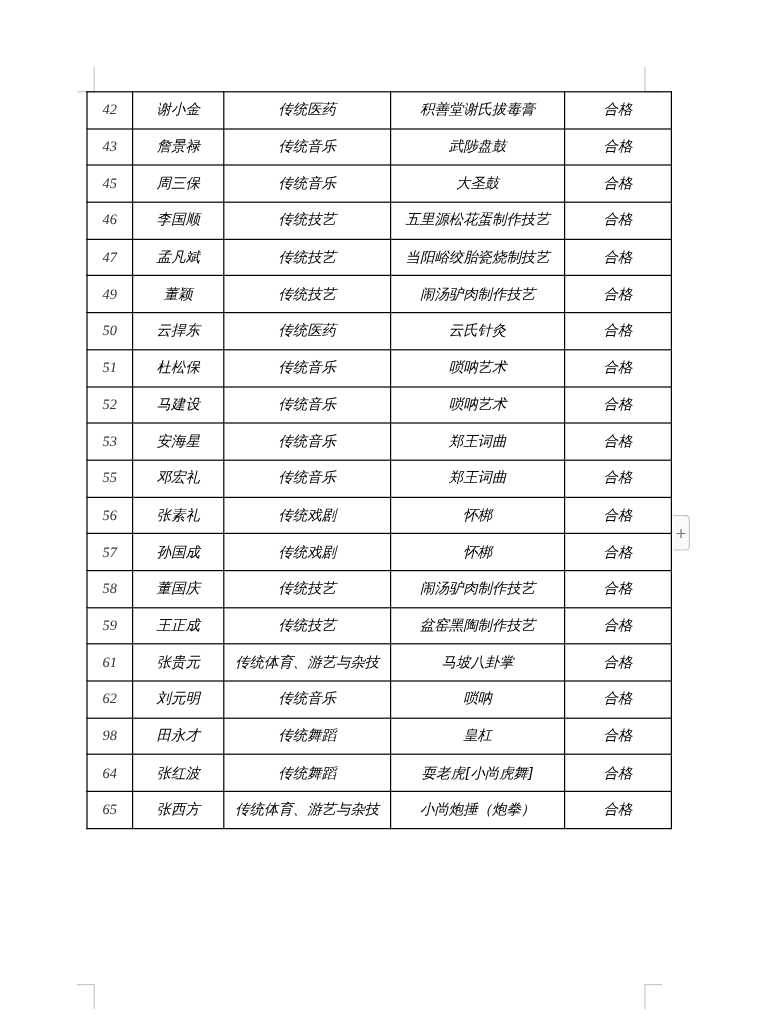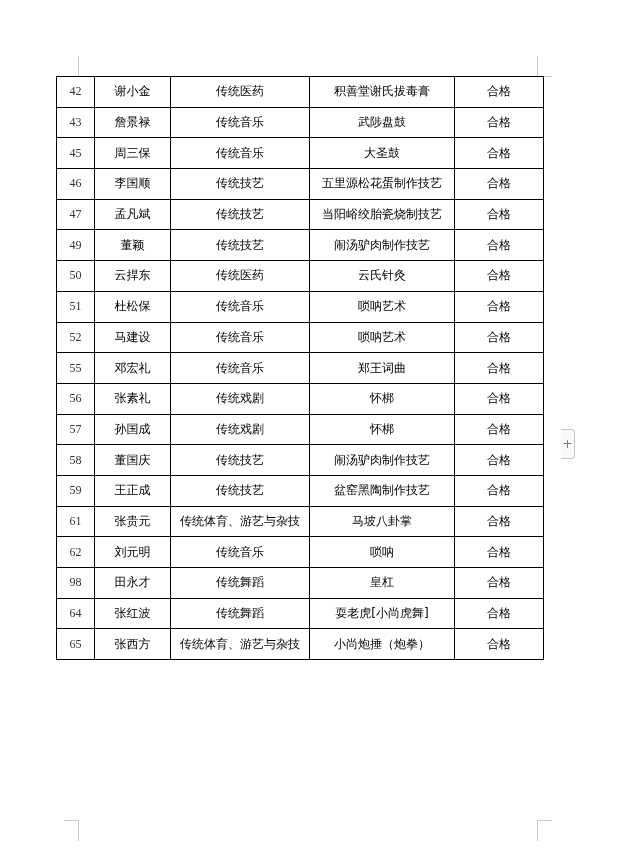--- a/index.html
+++ b/index.html
@@ -4,21 +4,21 @@
 <style>
   html, body { margin: 0; padding: 0; background: #ffffff; }
   body { width: 633px; height: 858px; position: relative; overflow: hidden;
          font-family: "DejaVu Sans", sans-serif; color: #000; }
   .page { position: absolute; left: 0; top: 0; width: 633px; height: 858px; background: #fff; }
   .crop { position: absolute; border-color: #c8c8c8; border-style: solid; border-width: 0; }
   .crop.tl { left: 64px; top: 56px; width: 14px; height: 20px; border-right-width: 1px; border-bottom-width: 1px; }
   .crop.tr { left: 537px; top: 56px; width: 14px; height: 20px; border-left-width: 1px; border-bottom-width: 1px; }
   .crop.bl { left: 64px; top: 820px; width: 14px; height: 20px; border-right-width: 1px; border-top-width: 1px; }
   .crop.br { left: 537px; top: 820px; width: 14px; height: 20px; border-left-width: 1px; border-top-width: 1px; }
-  table.grid { position: absolute; left: 56px; top: 76px; width: 487px; border-collapse: collapse; table-layout: fixed; }
+  table.grid { position: absolute; left: 72px; top: 76px; width: 487px; border-collapse: collapse; table-layout: fixed; font-style: italic; }
   table.grid td { border: 1px solid #000; height: 29.7px; padding: 0; text-align: center; vertical-align: middle;
                   font-size: 12px; white-space: nowrap; overflow: hidden; }
   table.grid td.num { font-family: "Liberation Serif", serif; font-size: 12px; color: #333; }
   table.grid tr { border: 1px solid #000; }
   table.grid { border: 1.5px solid #000; }
   .side-tab { position: absolute; left: 561px; top: 429px; width: 13px; height: 28px;
               border: 1px solid #c4c4c4; border-left: none; border-radius: 0 4px 4px 0; background: #fafafa;
               display: flex; align-items: center; justify-content: center; color: #777; font-size: 12px; }
 </style>
 </head>
@@ -96,20 +96,27 @@
           <td>合格</td>
         </tr>
         <tr>
           <td class="num">52</td>
           <td>马建设</td>
           <td>传统音乐</td>
           <td>唢呐艺术</td>
           <td>合格</td>
         </tr>
         <tr>
+          <td class="num">53</td>
+          <td>安海星</td>
+          <td>传统音乐</td>
+          <td>郑王词曲</td>
+          <td>合格</td>
+        </tr>
+        <tr>
           <td class="num">55</td>
           <td>邓宏礼</td>
           <td>传统音乐</td>
           <td>郑王词曲</td>
           <td>合格</td>
         </tr>
         <tr>
           <td class="num">56</td>
           <td>张素礼</td>
           <td>传统戏剧</td>

